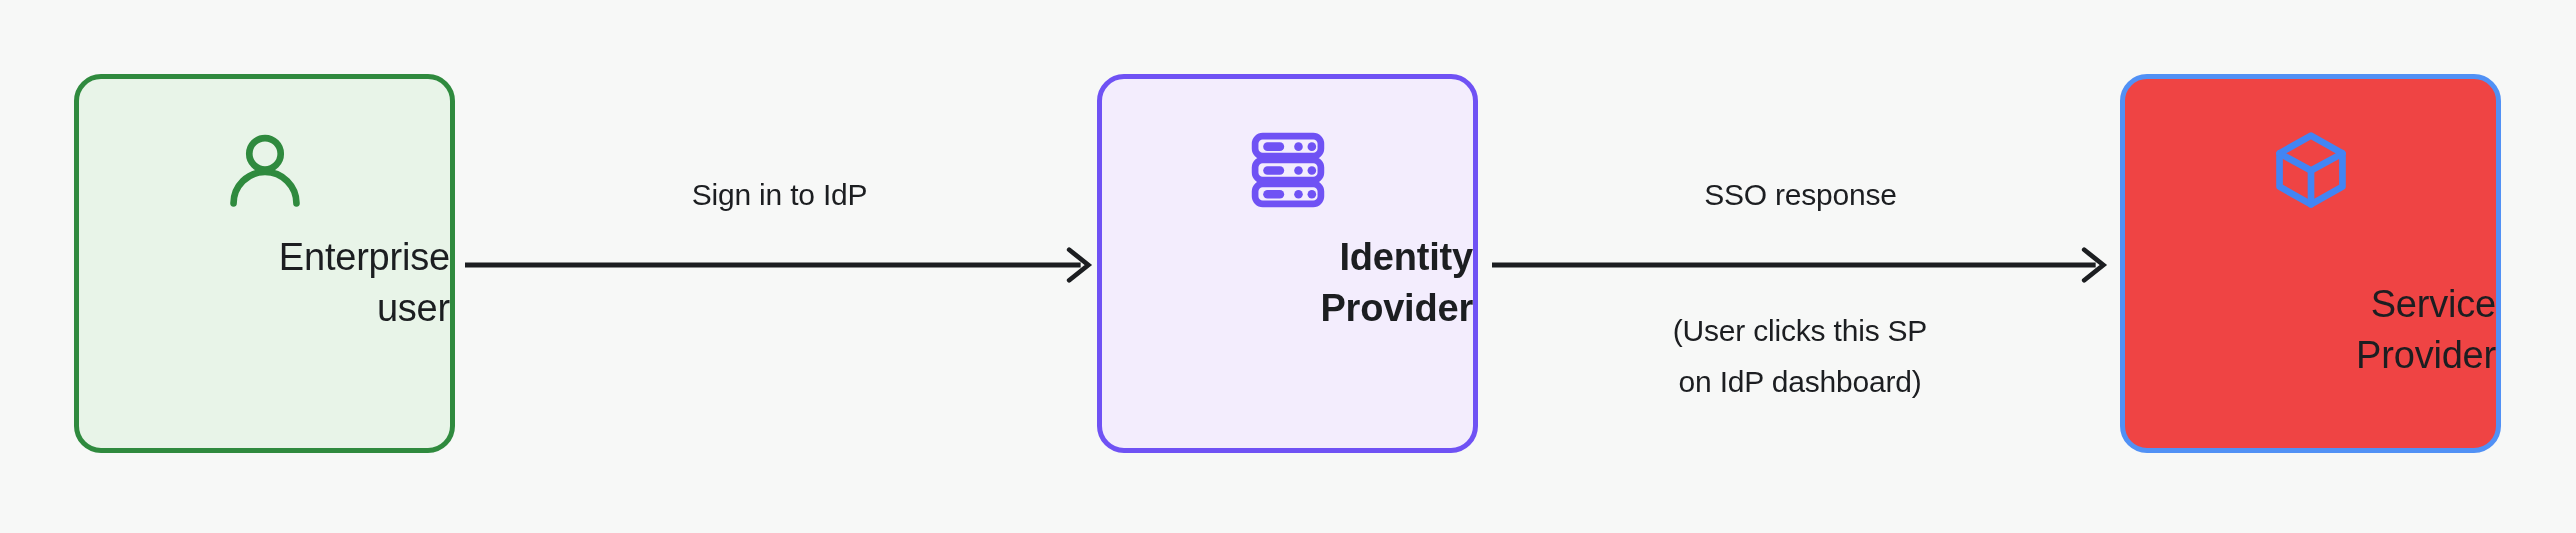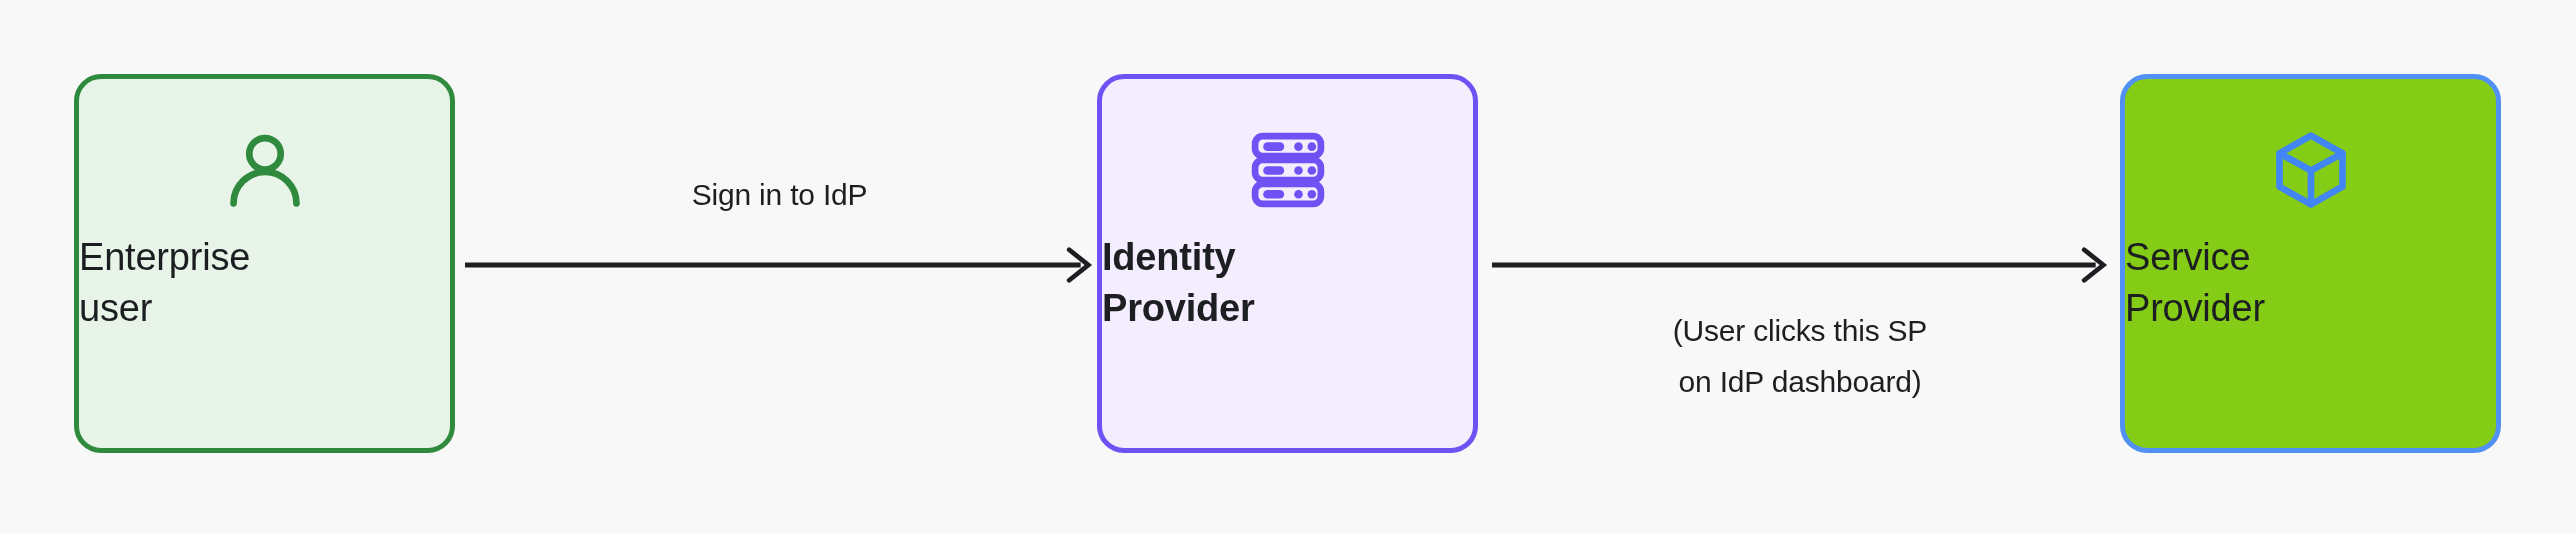--- a/index.html
+++ b/index.html
@@ -41,21 +41,21 @@
     margin-top: 50px;
     width: 82px;
     height: 82px;
     display: block;
     line-height: 0;
   }
 
   .node-label {
     margin-top: 21px;
     width: 100%;
-    text-align: left;
+    text-align: right;
     font-size: 38px;
     line-height: 51px;
     color: #1c1e21;
     font-family: "Liberation Sans", sans-serif;
     white-space: pre-line;
     letter-spacing: -0.2px;
   }
 
   #node-user {
     left: 74px;
@@ -63,22 +63,23 @@
     border-color: #2f8a3e;
   }
   #node-idp {
     left: 1097px;
     background: #f3edfd;
     border-color: #6f52f4;
     font-weight: bold;
   }
   #node-sp {
     left: 2120px;
-    background: #84cc16;
+    background: #ef4444;
     border-color: #5191f5;
+    gap: 47px;
   }
 
   
   .arrow {
     position: absolute;
     top: 242px;
     height: 46px;
   }
   #arrow-1 { left: 465px;  width: 629px; }
   #arrow-2 { left: 1492px; width: 617px; }
@@ -175,17 +176,18 @@
     </svg>
   </div>
   <div class="arrow-label" id="label-signin">Sign in to IdP</div>
 
   <div class="arrow" id="arrow-2">
     <svg viewBox="0 0 648 48" width="617" height="46" aria-hidden="true">
       <path d="M0 24 L634 24" fill="none" stroke="#1c1e21" stroke-width="5"></path>
       <path d="M622 8 L642 24 L622 40" fill="none" stroke="#1c1e21" stroke-width="5" stroke-linecap="round" stroke-linejoin="miter"></path>
     </svg>
   </div>
+  <div class="arrow-label" id="label-sso-top">SSO response</div>
   <div class="arrow-label" id="label-sso-note">(User clicks this SP
 on IdP dashboard)</div>
 
 </div>
 
 
 </body></html>

